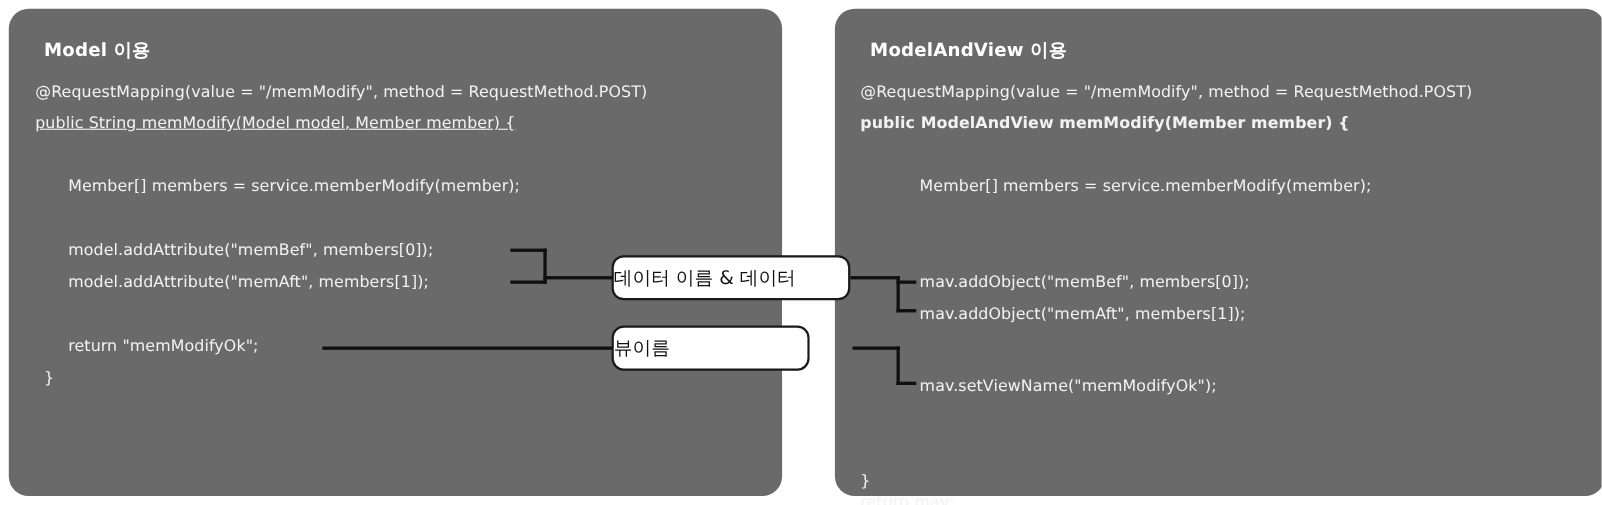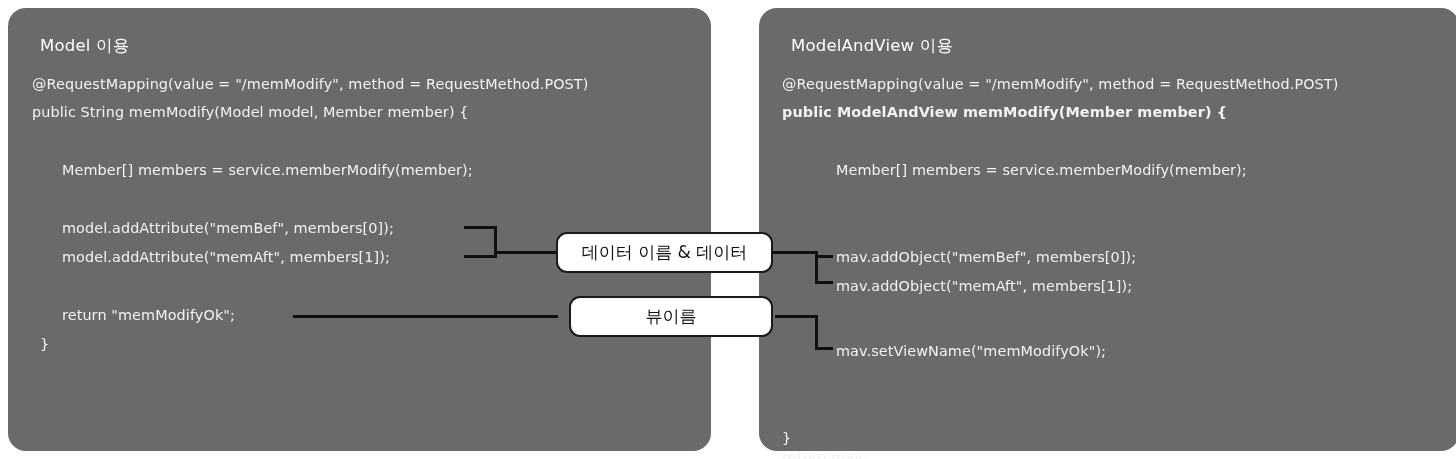--- a/index.html
+++ b/index.html
@@ -26,21 +26,21 @@
     background: #6a6a6a;
     border-radius: 18px;
   }
   #panel-left  { left: 8px;   top: 8px; width: 703px; height: 443px; }
   #panel-right { left: 759px; top: 8px; width: 700px; height: 443px; }
 
   .panel-title {
     position: absolute;
     color: #ffffff;
     font-size: 16.5px;
-    font-weight: normal;
+    font-weight: bold;
     letter-spacing: 0.2px;
     white-space: nowrap;
   }
   #title-left  { left: 32px; top: 27px; }
   #title-right { left: 32px; top: 27px; }
 
   
   .code {
     position: absolute;
     color: #f2f2f2;
@@ -51,29 +51,29 @@
   }
 
   
   .callout {
     position: absolute;
     background: #ffffff;
     border: 2.5px solid #1a1a1a;
     border-radius: 11px;
     display: flex;
     align-items: center;
-    justify-content: center;
+    justify-content: flex-start;
     color: #111111;
     font-size: 17px;
     white-space: nowrap;
     box-sizing: border-box;
     z-index: 6;
   }
   #callout-data { left: 556px; top: 232px; width: 217px; height: 41px; }
-  #callout-view { left: 556px; top: 296px; width: 204px; height: 41px; margin-left: 13px; }
+  #callout-view { left: 556px; top: 296px; width: 180px; height: 41px; }
 
   
   .ln {
     position: absolute;
     background: #101010;
     z-index: 4;
   }
   .ln-h { height: 3px; }
   .ln-v { width: 3px; }
 
@@ -87,21 +87,21 @@
 </head>
 <body>
 
 <div id="stage">
 
   <div class="panel" id="panel-left">
     <div class="panel-title" id="title-left">Model 이용</div>
   </div>
 
   <div class="code" style="left:32px; top:76px;">@RequestMapping(value = "/memModify", method = RequestMethod.POST)</div>
-  <div class="code" style="left:32px; top:104px;">public String memModify(Model model, Member member) {</div>
+  <div class="code" style="left:32px; top:104px;text-decoration:underline;">public String memModify(Model model, Member member) {</div>
   <div class="code" style="left:62px; top:162px;">Member[] members = service.memberModify(member);</div>
   <div class="code" style="left:62px; top:220px;">model.addAttribute("memBef", members[0]);</div>
   <div class="code" style="left:62px; top:249px;">model.addAttribute("memAft", members[1]);</div>
   <div class="code" style="left:62px; top:307px;">return "memModifyOk";</div>
   <div class="code" style="left:40px; top:336px;">}</div>
 
   <div class="ln ln-h" style="left:464px; top:226px; width:33px;"></div>
   <div class="ln ln-h" style="left:464px; top:255px; width:33px;"></div>
   <div class="ln ln-v" style="left:494px; top:226px; height:32px;"></div>
   <div class="ln ln-h" style="left:494px; top:251px; width:64px;"></div>

